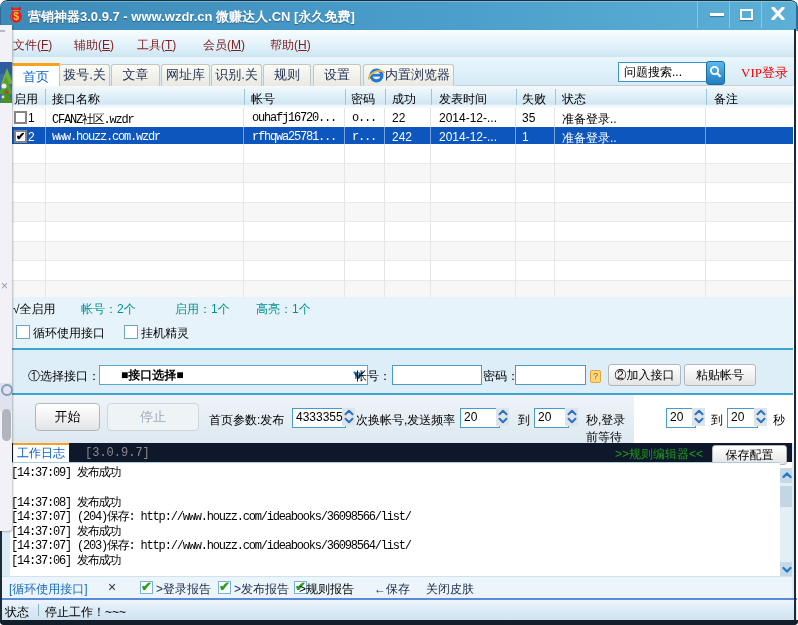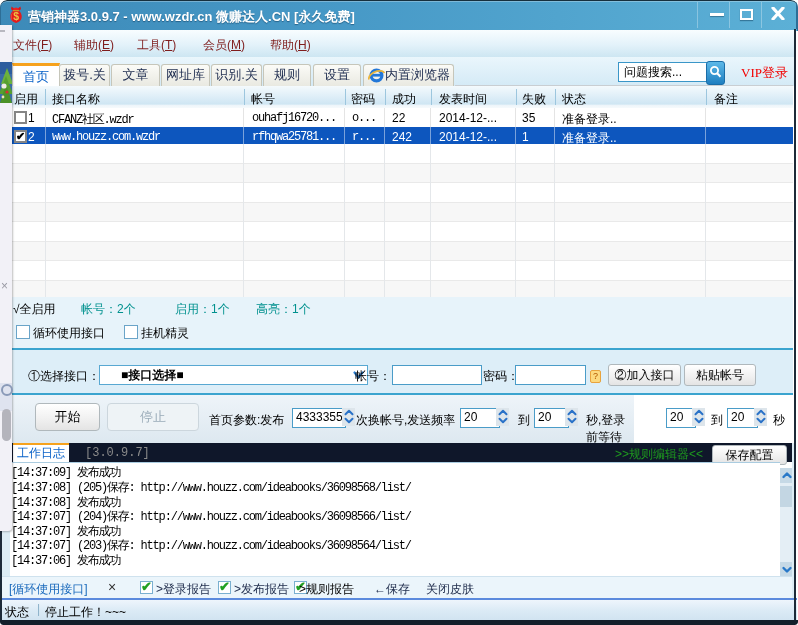--- a/index.html
+++ b/index.html
@@ -273,21 +273,20 @@
 
   <div class="abs" id="logtabrow">
     <div id="logtab">工作日志</div>
     <div class="abs" style="left:84px;top:3px;color:#8a8a8a;font-family:'Liberation Mono',monospace;">[3.0.9.7]</div>
     <div class="abs" style="left:614px;top:3px;color:#1e9a1e;">&gt;&gt;规则编辑器&lt;&lt;</div>
   </div>
   <div class="btn" style="left:712px;top:445px;width:73px;height:18px;line-height:18px;">保存配置</div>
 
   <div class="abs" id="logbox">
     <div class="logline" style="top:1px;">[14:37:09] 发布成功</div>
-    <div class="logline" style="top:16px;">[14:37:08] (205)保存: http://www.houzz.com/ideabooks/36098568/list/</div>
     <div class="logline" style="top:31px;">[14:37:08] 发布成功</div>
     <div class="logline" style="top:45px;">[14:37:07] (204)保存: http://www.houzz.com/ideabooks/36098566/list/</div>
     <div class="logline" style="top:60px;">[14:37:07] 发布成功</div>
     <div class="logline" style="top:74px;">[14:37:07] (203)保存: http://www.houzz.com/ideabooks/36098564/list/</div>
     <div class="logline" style="top:89px;">[14:37:06] 发布成功</div>
 
   </div>
   <div class="abs" id="logmargin"></div>
   <div class="abs" id="sbar2">
     <div class="sbtn" style="top:0;"><svg width="14" height="15" viewBox="0 0 14 15">

